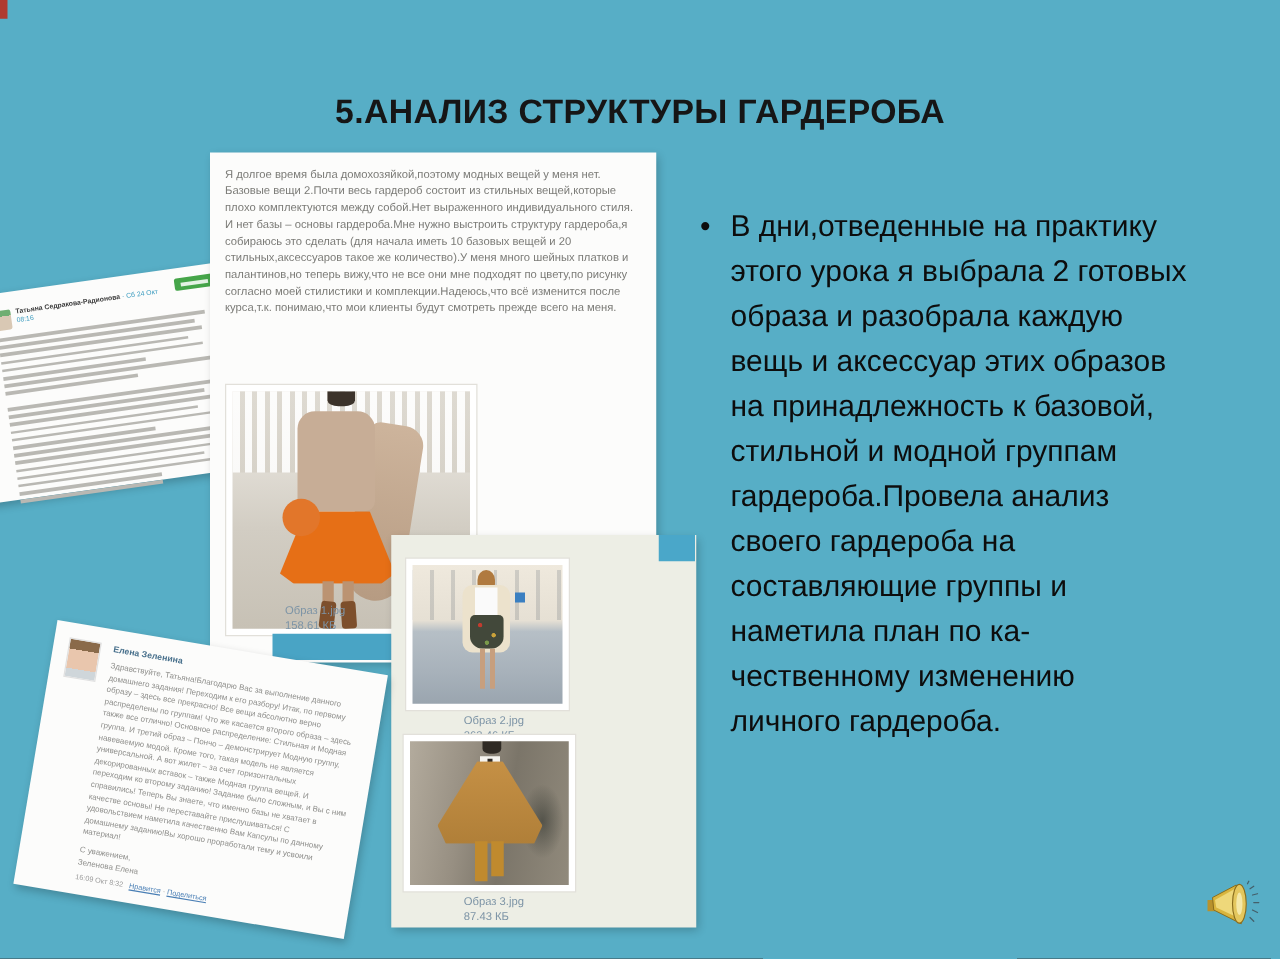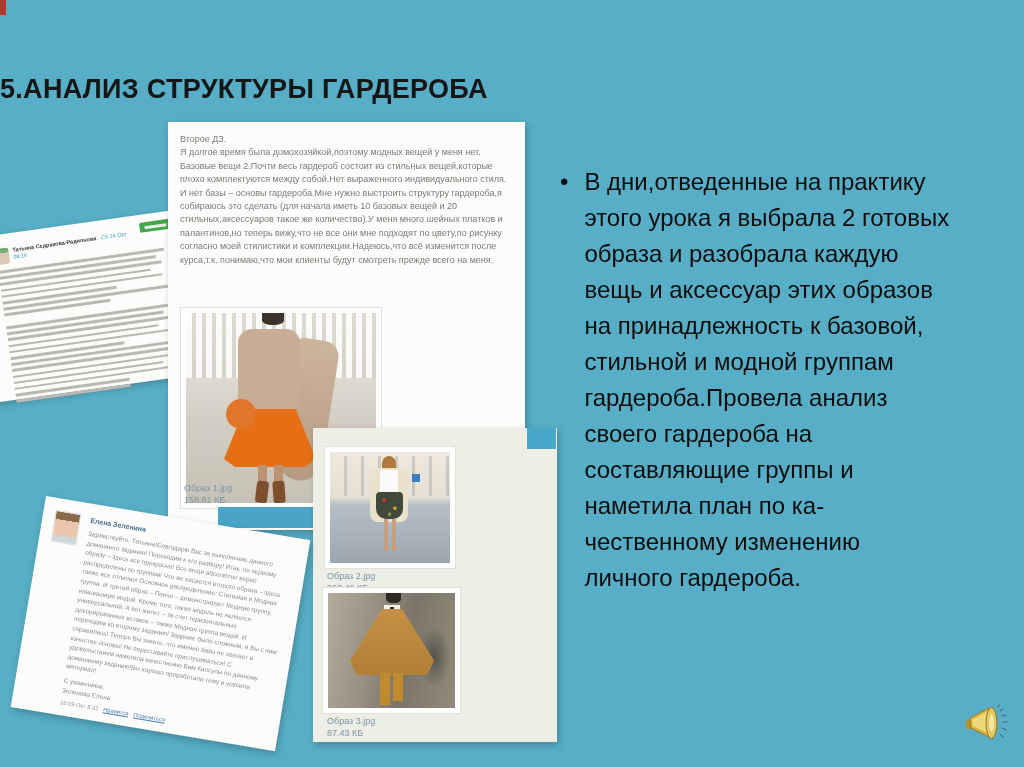--- a/index.html
+++ b/index.html
@@ -1,21 +1,21 @@
 <!DOCTYPE html>
 <html><head>
 <meta charset="utf-8">
 <style>
   html,body{margin:0;padding:0;background:#333;}
   *{box-sizing:border-box;font-family:"Liberation Sans",sans-serif;}
   .stage{position:relative;width:1024px;height:767px;background:#57AEC6;overflow:hidden;}
 
   .corner-marker{position:absolute;left:0;top:0;width:6px;height:15px;background:#b03a30;}
 
-  .slide-title{position:absolute;top:74px;left:0;width:100%;
+  .slide-title{position:absolute;top:74px;left:0;width:100%;text-align:center;
     font-size:27px;font-weight:bold;color:#161616;letter-spacing:.3px;}
 
   
   .bullet-item{position:absolute;top:164px;left:560px;width:412px;display:flex;}
   .bullet-marker{font-size:24px;color:#0d0d0d;margin-right:16px;line-height:36px;}
   .bullet-text{font-size:24px;line-height:36px;color:#0d0d0d;width:368px;}
 
   .panel{position:absolute;background:#fcfcfb;box-shadow:2px 3px 7px rgba(0,0,0,.22);}
 
   
@@ -34,21 +34,21 @@
   .p1-head{position:absolute;left:76px;top:0;width:22px;height:12px;background:#3c332b;border-radius:0 0 40% 40%;}
   .p1-coat{position:absolute;left:98px;top:26px;width:46px;height:142px;
     background:linear-gradient(#cdb49c,#b69b82);border-radius:18px 26px 36px 40px;transform:rotate(9deg);}
   .p1-top{position:absolute;left:52px;top:16px;width:62px;height:80px;background:#c7ad96;border-radius:14px 14px 8px 8px;}
   .p1-bag{position:absolute;left:40px;top:86px;width:30px;height:30px;background:#e2762a;border-radius:50%;}
   .p1-skirt{position:absolute;left:38px;top:96px;width:92px;height:58px;background:#e66f16;
     clip-path:polygon(22% 0,78% 0,100% 86%,88% 100%,12% 100%,0 86%);}
   .p1-leg{position:absolute;top:152px;width:9px;height:24px;background:#bb9372;}
   .p1-boot{position:absolute;top:168px;width:12px;height:22px;background:#7d4f2c;border-radius:3px;}
 
-  .caption{font-size:9px;line-height:12px;color:#7d94a6;}
+  .caption{font-size:9px;line-height:12px;color:#7d94a6;margin-left:44px;}
   .cap1{position:absolute;left:16px;top:360px;}
 
   
   .panel-b{left:313px;top:428px;width:244px;height:314px;background:#EDEEE5;z-index:3;}
   .b-notch{position:absolute;right:1px;top:0;width:29px;height:21px;background:#4AA7C9;}
   .frame2{left:12px;top:19px;width:130px;height:121px;}
   .photo2{width:120px;height:111px;background:linear-gradient(180deg,#efe9dd 0%,#e6e0d4 40%,#b6bfc6 48%,#a7b1ba 78%,#9aa5af 100%);}
   .p2-bld{position:absolute;top:4px;left:0;right:0;height:40px;
     background:repeating-linear-gradient(90deg,transparent 0 14px,rgba(90,100,110,.22) 14px 17px);}
   .p2-sign{position:absolute;left:82px;top:22px;width:8px;height:8px;background:#3a7fc1;}
@@ -137,21 +137,20 @@
         <div class="skel" style="width: 95%;"></div>
         <div class="skel" style="width: 88%;"></div>
         <div class="skel" style="width: 94%;"></div>
         <div class="skel" style="width: 67%;"></div>
         <div class="skel" style="width: 67%;"></div>
       </div>
   </div>
 
   <div class="panel panel-a">
     <div class="hw-text">
-      <div>Второе ДЗ.</div>
       <div>Я долгое время была домохозяйкой,поэтому модных вещей у меня нет. Базовые вещи 2.Почти весь гардероб состоит из стильных вещей,которые плохо комплектуются между собой.Нет выраженного индивидуального стиля. И нет базы – основы гардероба.Мне нужно выстроить структуру гардероба,я собираюсь это сделать (для начала иметь 10 базовых вещей и 20 стильных,аксессуаров такое же количество).У меня много шейных платков и палантинов,но теперь вижу,что не все они мне подходят по цвету,по рисунку согласно моей стилистики и комплекции.Надеюсь,что всё изменится после курса,т.к. понимаю,что мои клиенты будут смотреть прежде всего на меня.</div>
     </div>
 
     <div class="photo-frame frame1">
       <div class="photo photo1">
         <div class="p1-fence"></div>
         <div class="p1-head"></div>
         <div class="p1-coat"></div>
         <div class="p1-top"></div>
         <div class="p1-skirt"></div>

